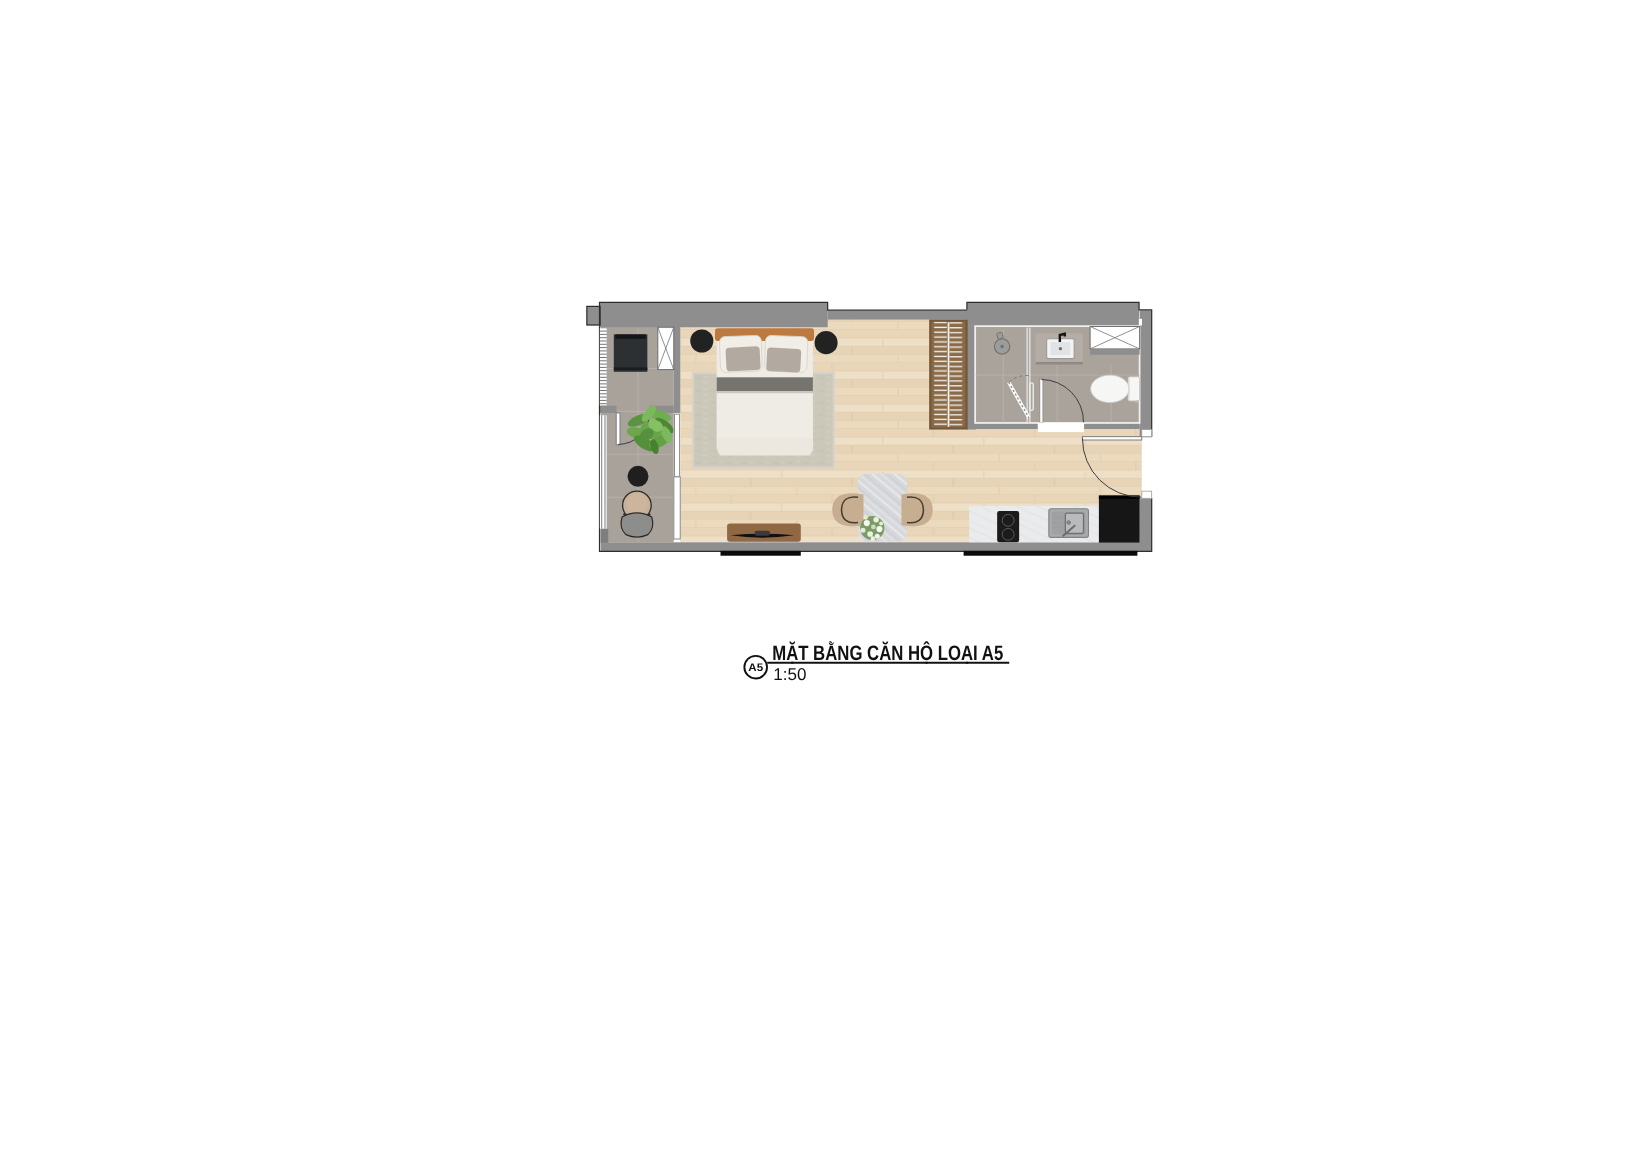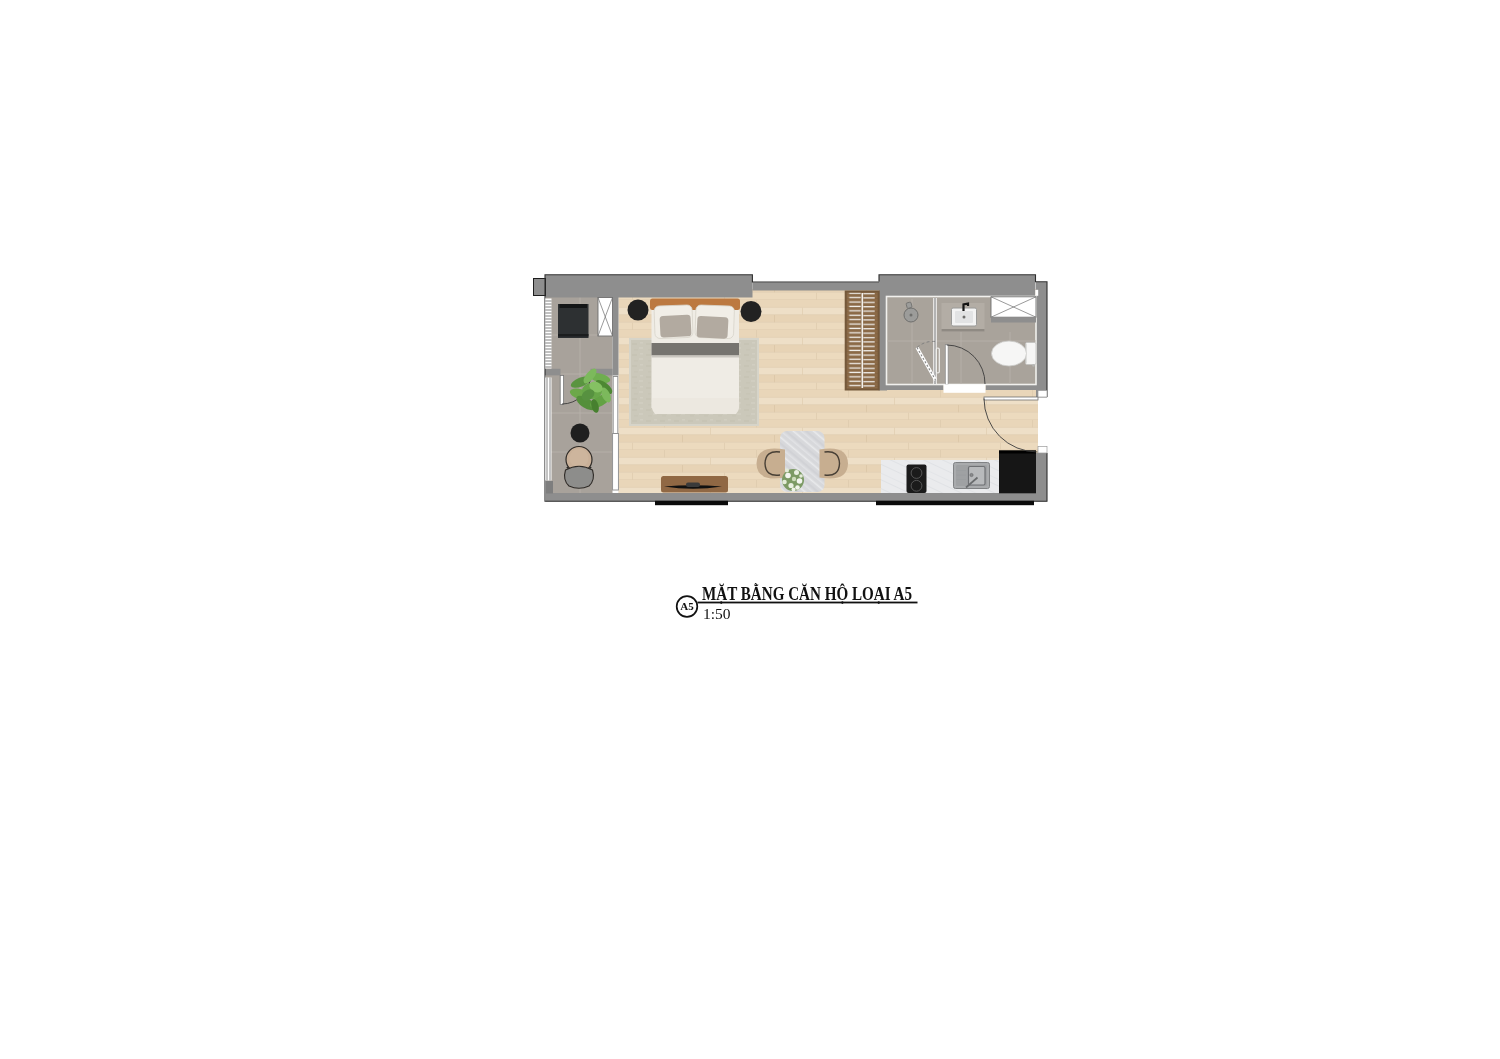--- a/index.html
+++ b/index.html
@@ -1,17 +1,17 @@
 <!DOCTYPE html>
 <html><head>
 <meta charset="utf-8">
 <style>
   html,body{margin:0;padding:0;background:#ffffff;}
   .page{position:relative;width:1500px;height:1059px;background:#ffffff;overflow:hidden;
-        font-family:Liberation Serif, serif;}
+        font-family:Liberation Sans, sans-serif;}
   svg{position:absolute;left:0;top:0;}
 </style>
 </head>
 <body>
 <div class="page">
 <svg width="1500" height="1059" viewBox="0 0 1500 1059">
 <defs>
   <pattern id="wd" width="92" height="30" patternUnits="userSpaceOnUse">
     <rect width="92" height="30" fill="#ebdabf"></rect>
     <rect y="0" width="92" height="7.5" fill="#e9d6b9"></rect>

